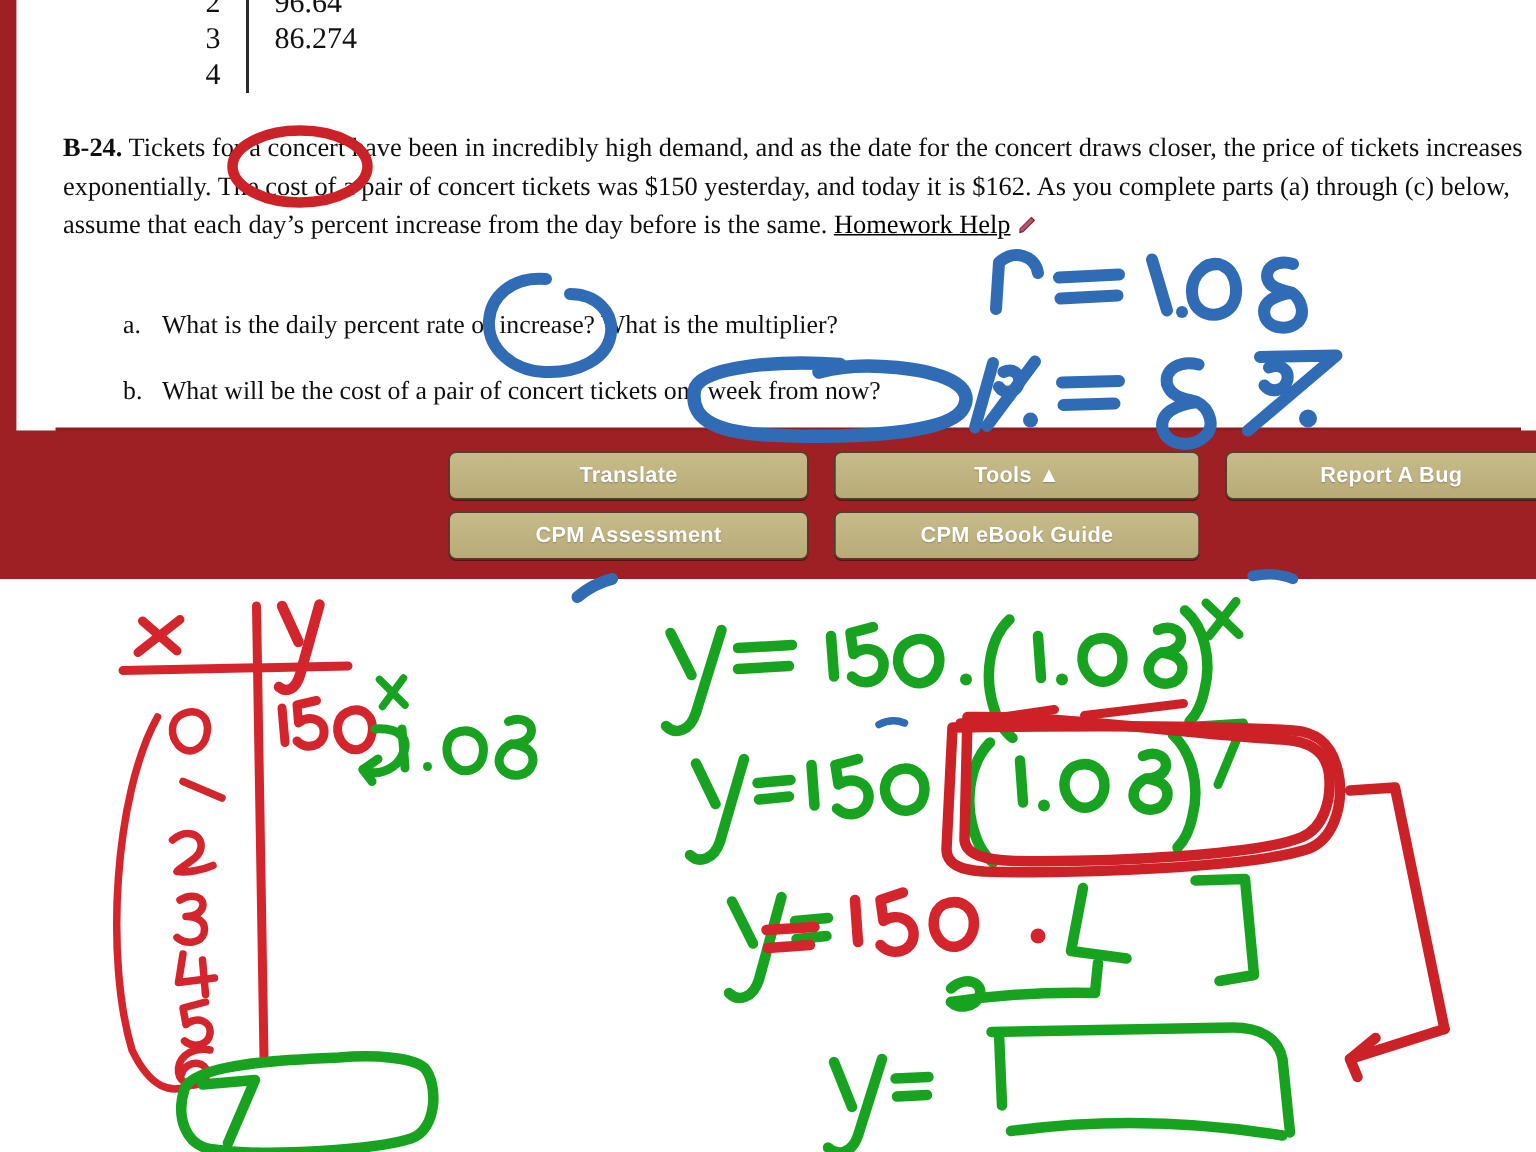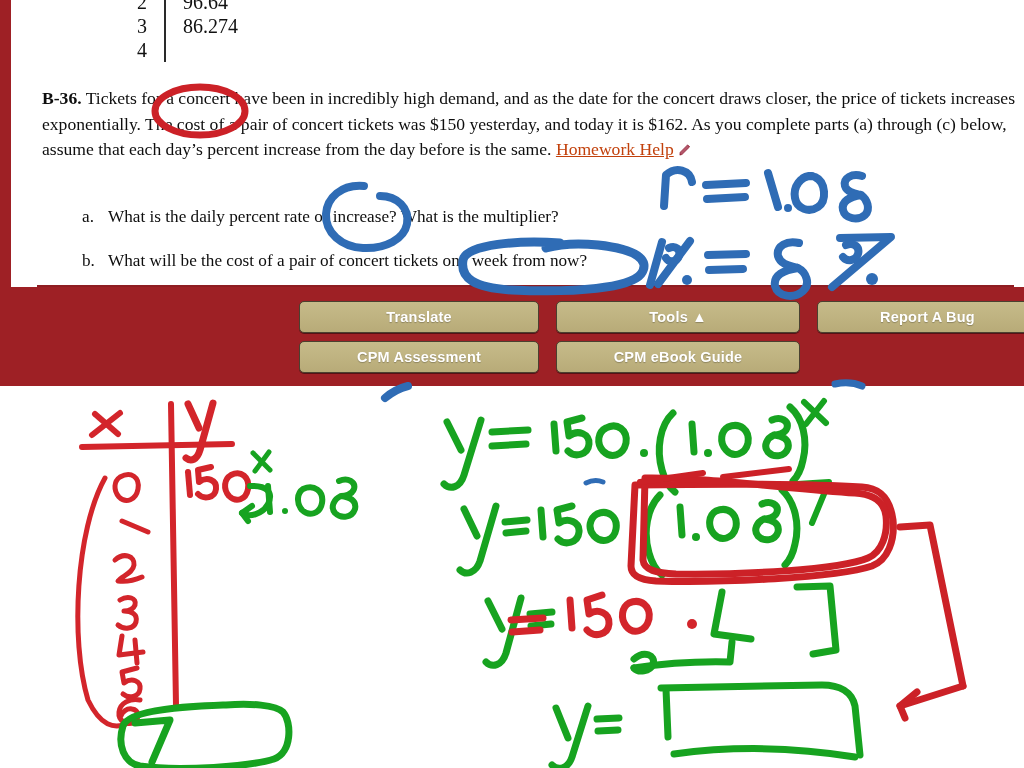--- a/index.html
+++ b/index.html
@@ -44,21 +44,21 @@
   .minitable td.c-x{width:44px;text-align:center;}
   .minitable td.c-rule{width:1px;border-left:2px solid #2a2a2a;padding:0;}
   .minitable td.c-y{width:130px;text-align:left;padding-left:16px;}
 
   
   .problem{
     position:absolute;left:16px;top:86px;width:982px;
     font-size:17.6px;line-height:25.5px;color:#0e0e0e;text-align:left;
   }
   .problem .pnum{font-weight:bold;}
-  .hwlink{color:#c2410c;text-decoration:underline;}
+  .hwlink{color:#000000;text-decoration:underline;}
   .pencil-icon{display:inline-block;width:14px;height:14px;vertical-align:-2px;margin-left:4px;}
 
   .parts{
     position:absolute;left:56px;top:206px;width:900px;
     font-size:17.2px;line-height:22px;color:#0e0e0e;
   }
   .part-row{display:flex;gap:10px;margin-bottom:22px;}
   .part-letter{width:16px;flex:0 0 16px;}
   .part-text{flex:1;}
 
@@ -275,21 +275,21 @@
             <tr>
               <td class="c-x">4</td>
               <td class="c-rule"></td>
               <td class="c-y"></td>
             </tr>
           </tbody>
         </table>
       </div>
 
       <div class="problem">
-        <span class="pnum">B-36.</span>
+        <span class="pnum">B-24.</span>
         <span>Tickets for a concert have been in incredibly high demand, and as the date for the concert draws closer, the price of tickets increases exponentially.  The cost of a pair of concert tickets was $150 yesterday, and today it is $162.  As you complete parts (a) through (c) below, assume that each day’s percent increase from the day before is the same. </span><a class="hwlink">Homework Help</a><span class="pencil-icon">
           <svg viewBox="0 0 16 16" width="14" height="14" aria-hidden="true">
             <path d="M2.2 13.8 L4.6 13.1 L13.2 4.5 L10.9 2.2 L2.3 10.8 Z" fill="#b4566a" stroke="#8d2033" stroke-width="0.8"></path>
             <path d="M10.9 2.2 L13.2 4.5" stroke="#8d2033" stroke-width="0.8"></path>
             <path d="M2.2 13.8 L3.6 12.4" stroke="#8d2033" stroke-width="0.8"></path>
           </svg>
         </span>
       </div>
 
       <div class="parts">

